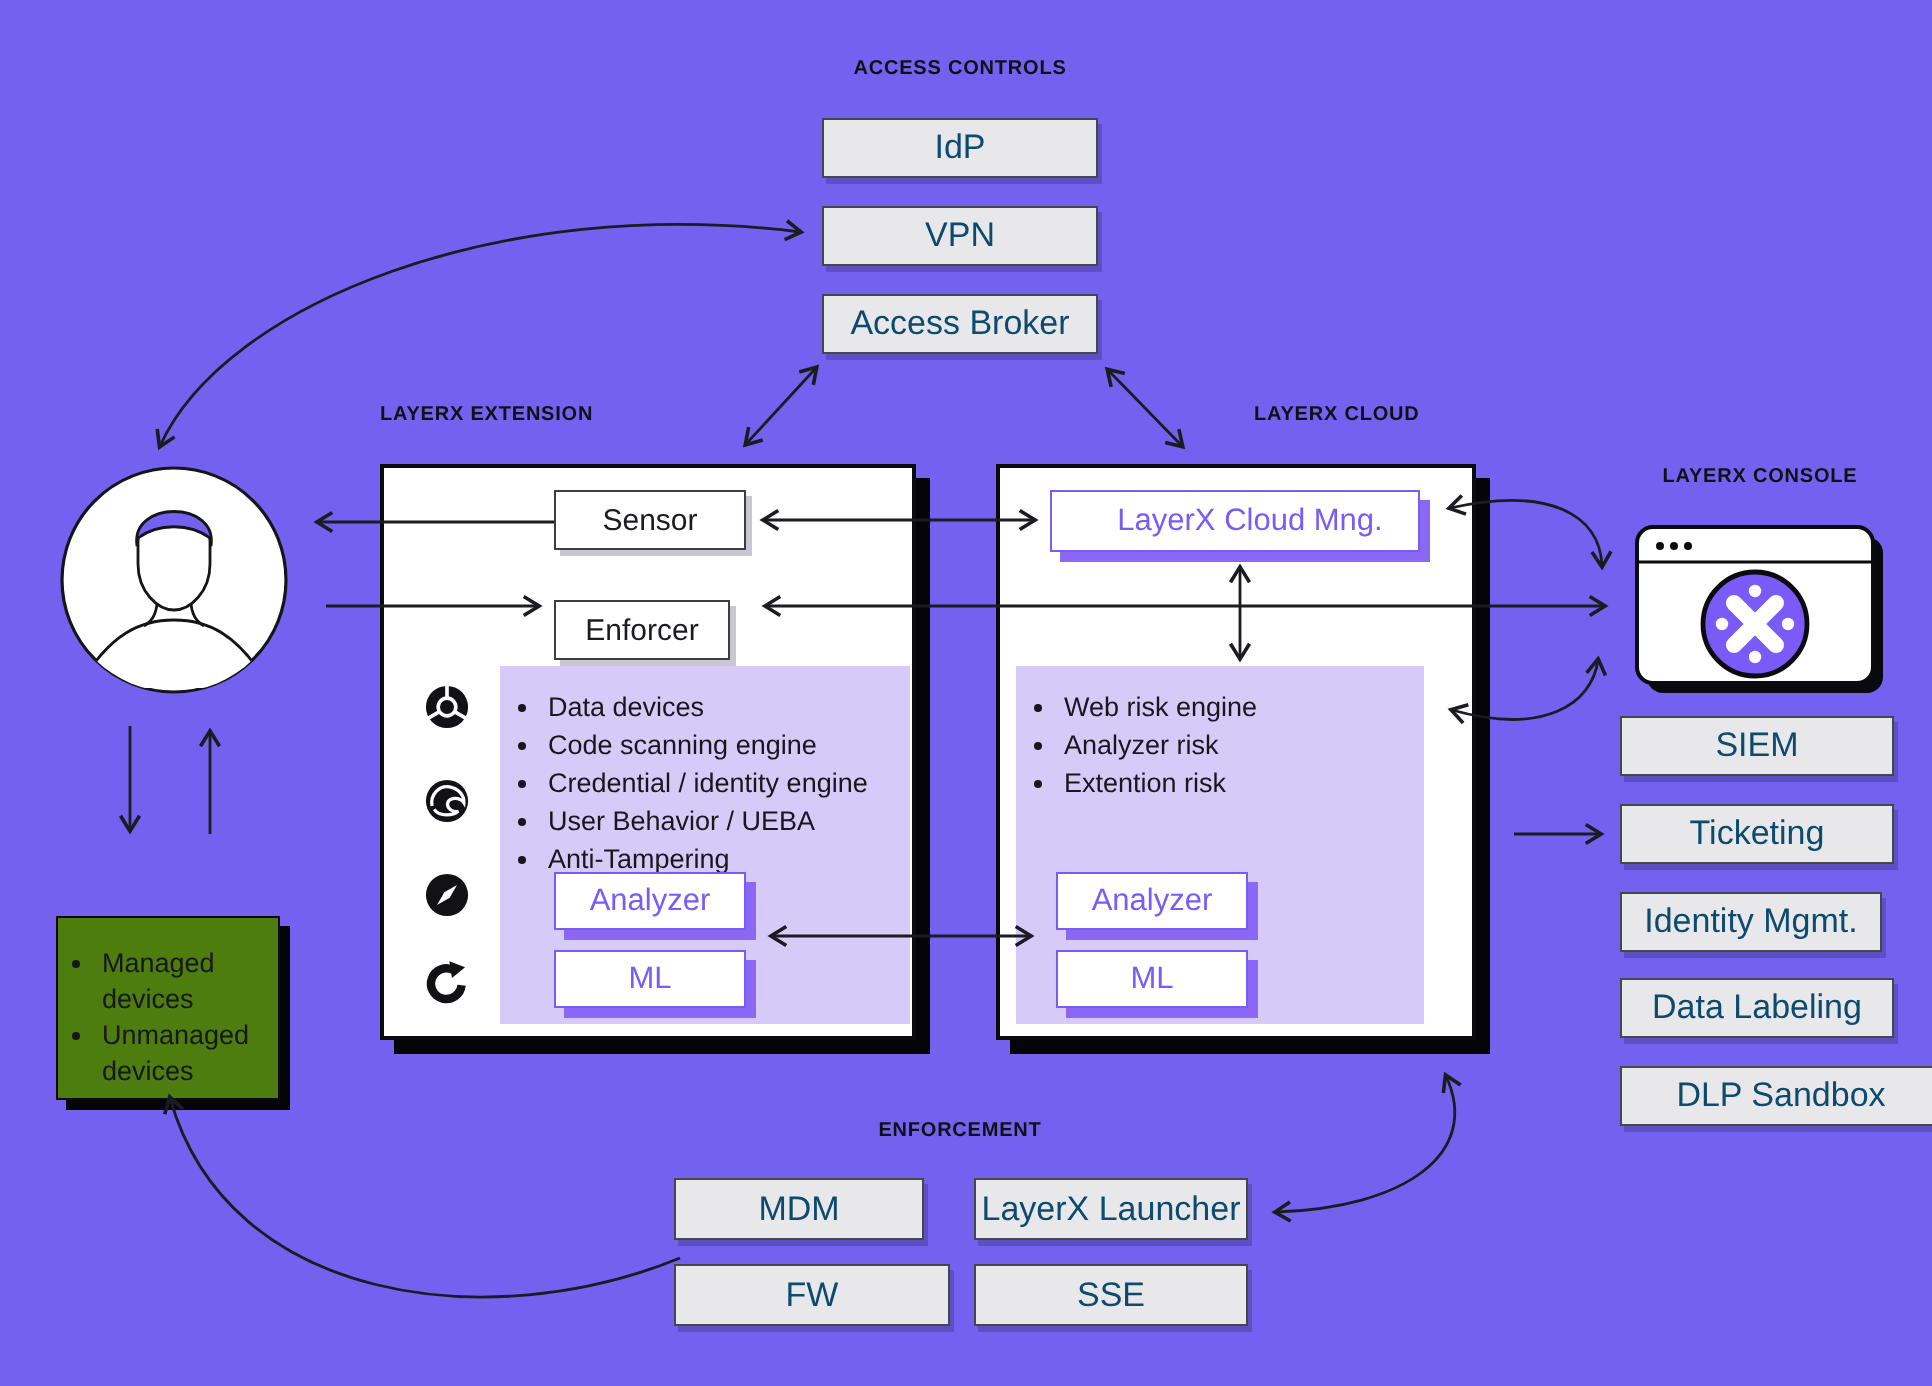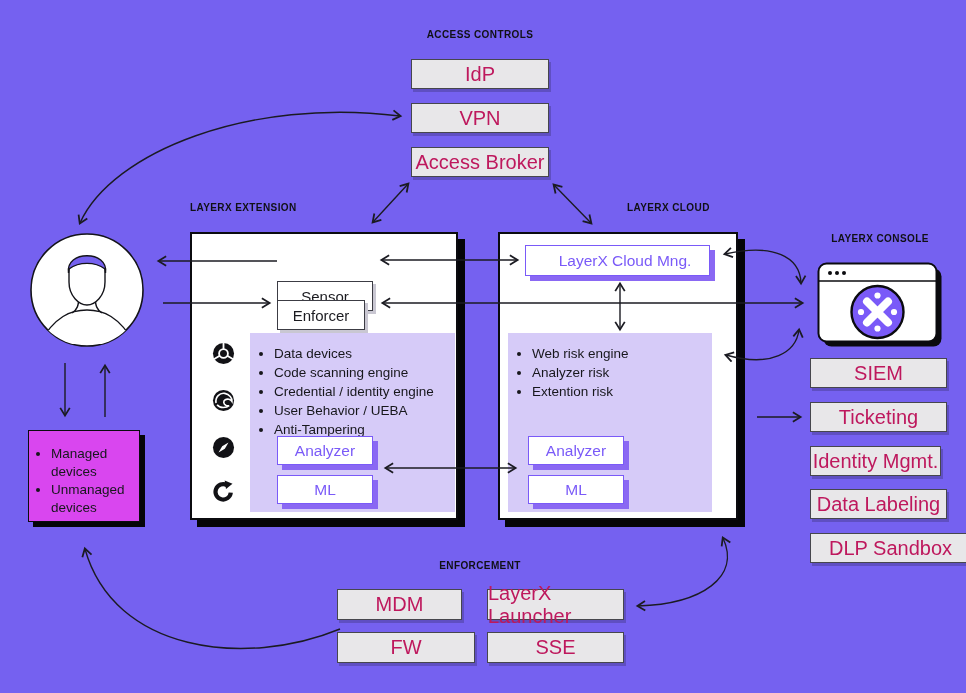--- a/index.html
+++ b/index.html
@@ -10,43 +10,43 @@
     color:#16161c;
   }
   .abs{position:absolute;}
   .sec-title{
     position:absolute;font-weight:bold;font-size:10px;letter-spacing:.4px;
     color:#101015;text-align:center;white-space:nowrap;
   }
   .gray-box{
     position:absolute;background:#E8E7E9;border:1.5px solid #46464d;
     display:flex;align-items:center;justify-content:center;
-    font-size:20px;color:#be185d;box-shadow:2px 3px 0 rgba(20,20,30,.22);
+    font-size:17px;color:#0c4a6e;box-shadow:2px 3px 0 rgba(20,20,30,.22);
     box-sizing:border-box;
   }
   .white-card{
     position:absolute;background:#ffffff;border:2px solid #0b0b0f;
     box-shadow:7px 7px 0 #050508;box-sizing:border-box;
   }
   .inner-box{
     position:absolute;background:#fff;border:1.5px solid #3c3c44;
     display:flex;align-items:center;justify-content:center;
     font-size:15px;color:#1b1b20;box-shadow:3px 3px 0 #c9c7d2;box-sizing:border-box;
   }
   .purple-btn{
     position:absolute;background:#fff;border:1.6px solid #7A5AF8;
     display:flex;align-items:center;justify-content:center;
     font-size:15.5px;color:#7A5AF8;box-shadow:5px 5px 0 #8A68F3;box-sizing:border-box;
   }
   .panel{position:absolute;background:#D6CBF8;box-sizing:border-box;}
   ul.bullets{margin:0;padding:11px 8px 0 24px;list-style:disc;}
   ul.bullets li{font-size:13.5px;line-height:19px;color:#17171c;}
   .dev-card{
-    position:absolute;background:#d946ef;border:1.5px solid #0b0b0f;
-    box-shadow:5px 5px 0 #050508;box-sizing:border-box;
+    position:absolute;background:#4d7c0f;border:1.5px solid #0b0b0f;
+    box-shadow:5px 5px 0 #050508;box-sizing:border-box;margin-top:28px;
   }
   .dev-card ul{margin:0;padding:14px 4px 0 22px;list-style:disc;}
   .dev-card li{font-size:13.5px;line-height:18px;color:#17171c;}
   .bicon{position:absolute;width:23px;height:23px;}
   svg{display:block;}
   #arrows{position:absolute;left:0;top:0;z-index:30;pointer-events:none;}
   .z1{z-index:1}.z2{z-index:2}.z3{z-index:3}
 </style>
 </head>
 <body>
@@ -84,21 +84,21 @@
   <ul>
     <li>Managed devices</li>
     <li>Unmanaged devices</li>
   </ul>
 </div>
 
 <div class="sec-title" style="left:190px;top:202px;text-align:left;">LAYERX EXTENSION</div>
 
 <div class="white-card z1" style="left:190px;top:232px;width:268px;height:288px;"></div>
 
-<div class="inner-box z2" style="left:277px;top:245px;width:96px;height:30px;margin-top:36px;">
+<div class="inner-box z2" style="left:277px;top:245px;width:96px;height:30px;">
   <span>Sensor</span>
 </div>
 <div class="inner-box z2" style="left:277px;top:300px;width:88px;height:30px;">
   <span>Enforcer</span>
 </div>
 
 <div class="panel z2" style="left:250px;top:333px;width:205px;height:179px;">
   <ul class="bullets">
     <li>Data devices</li>
     <li>Code scanning engine</li>

